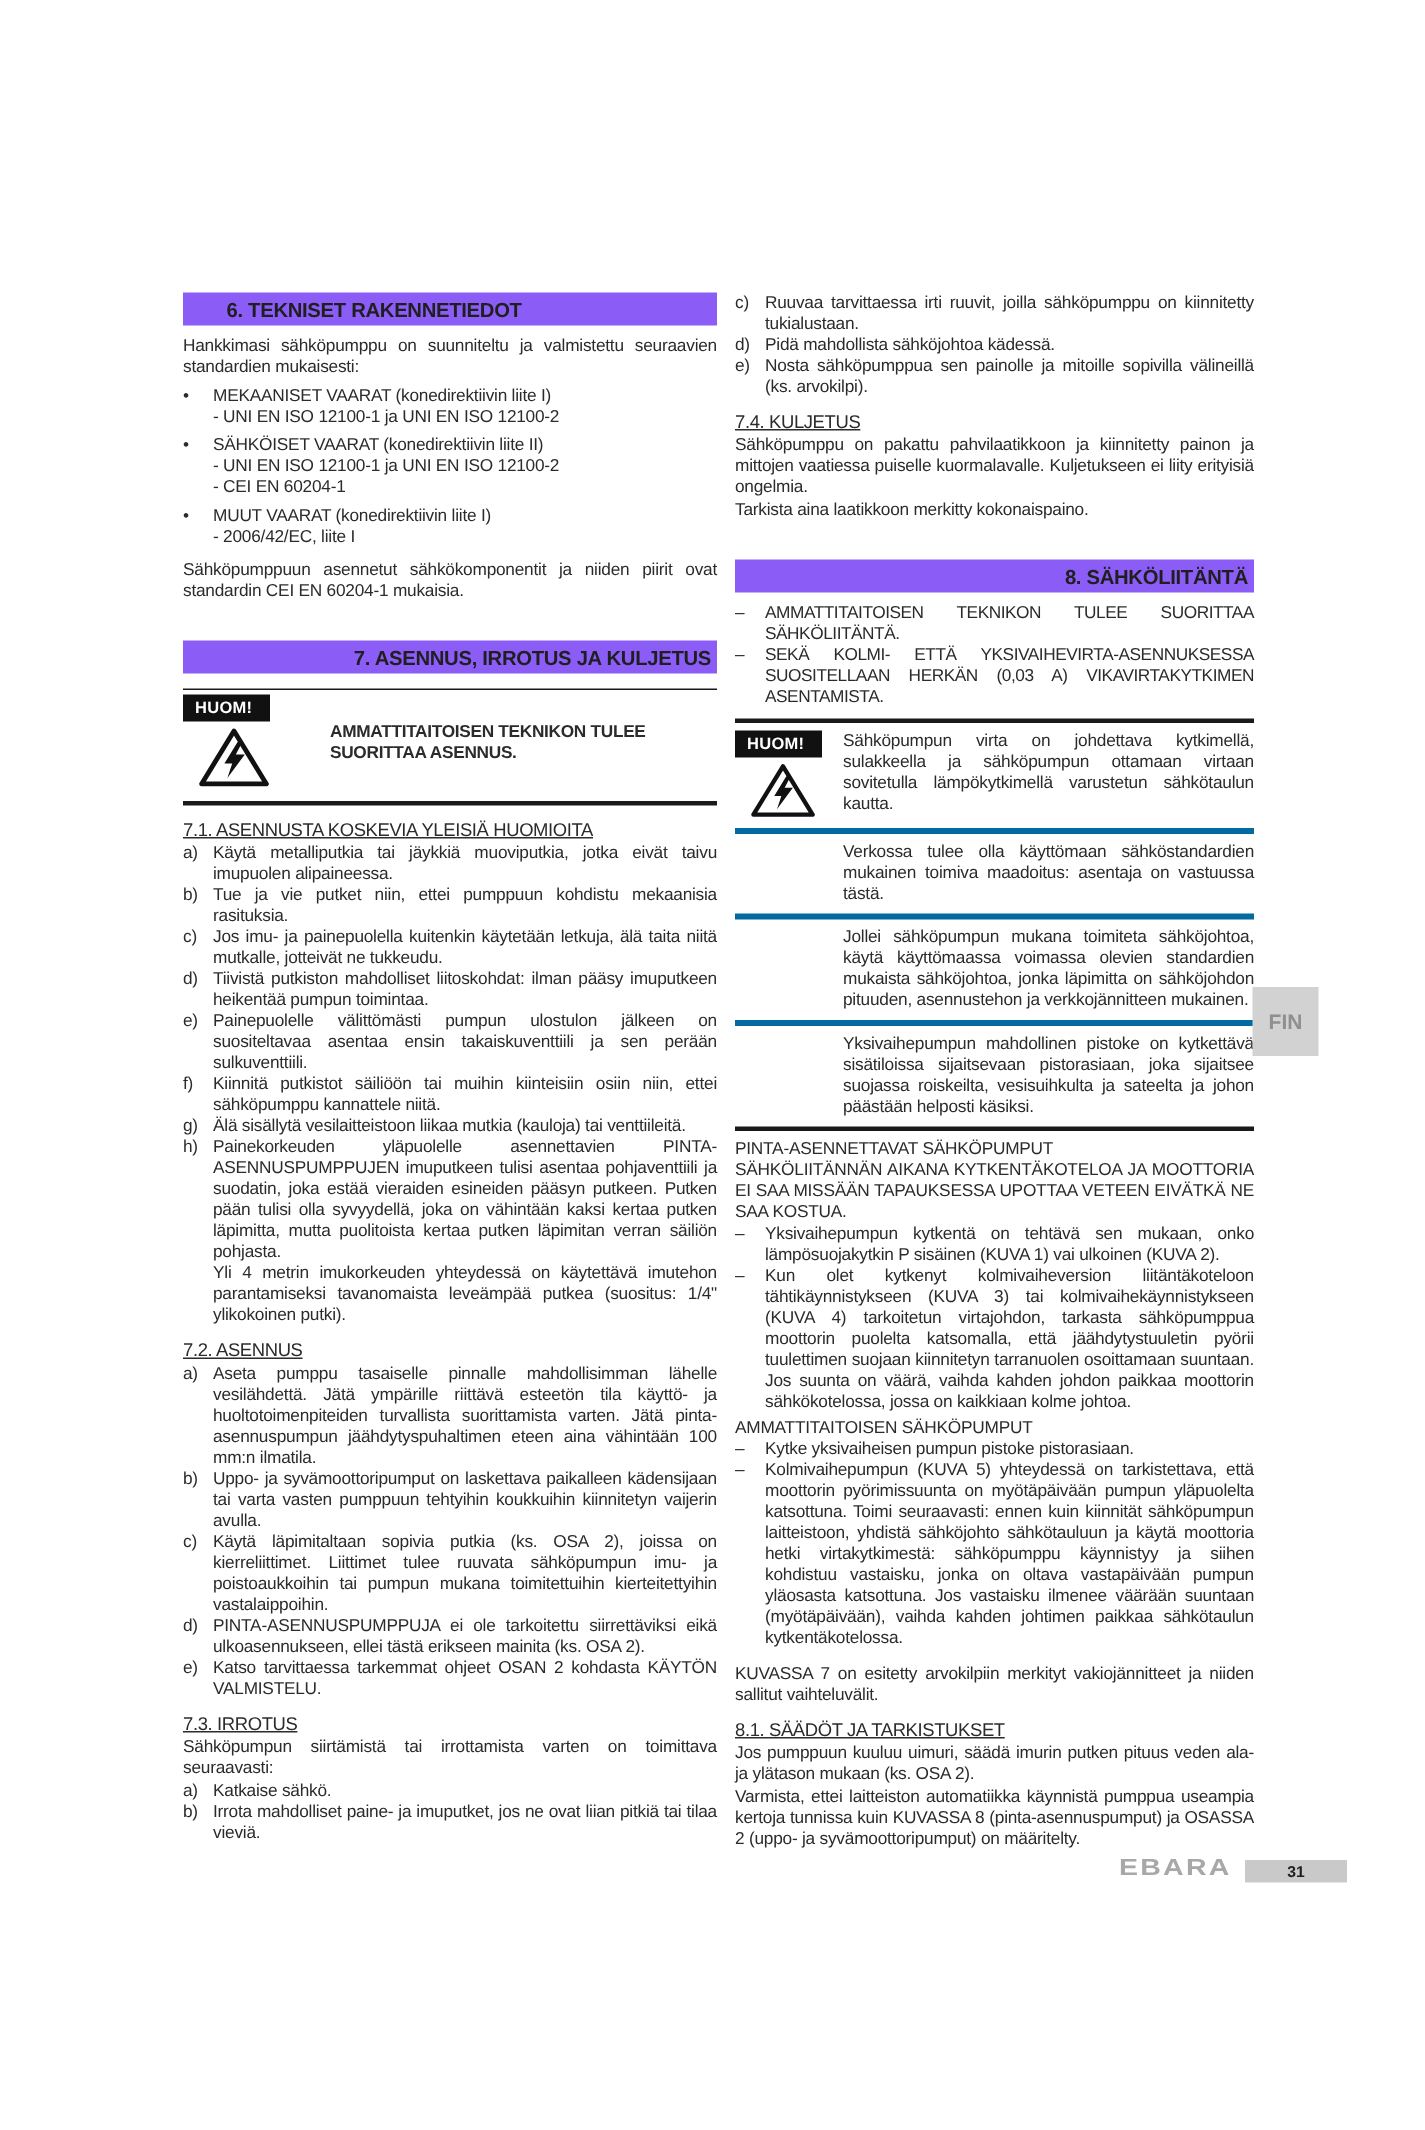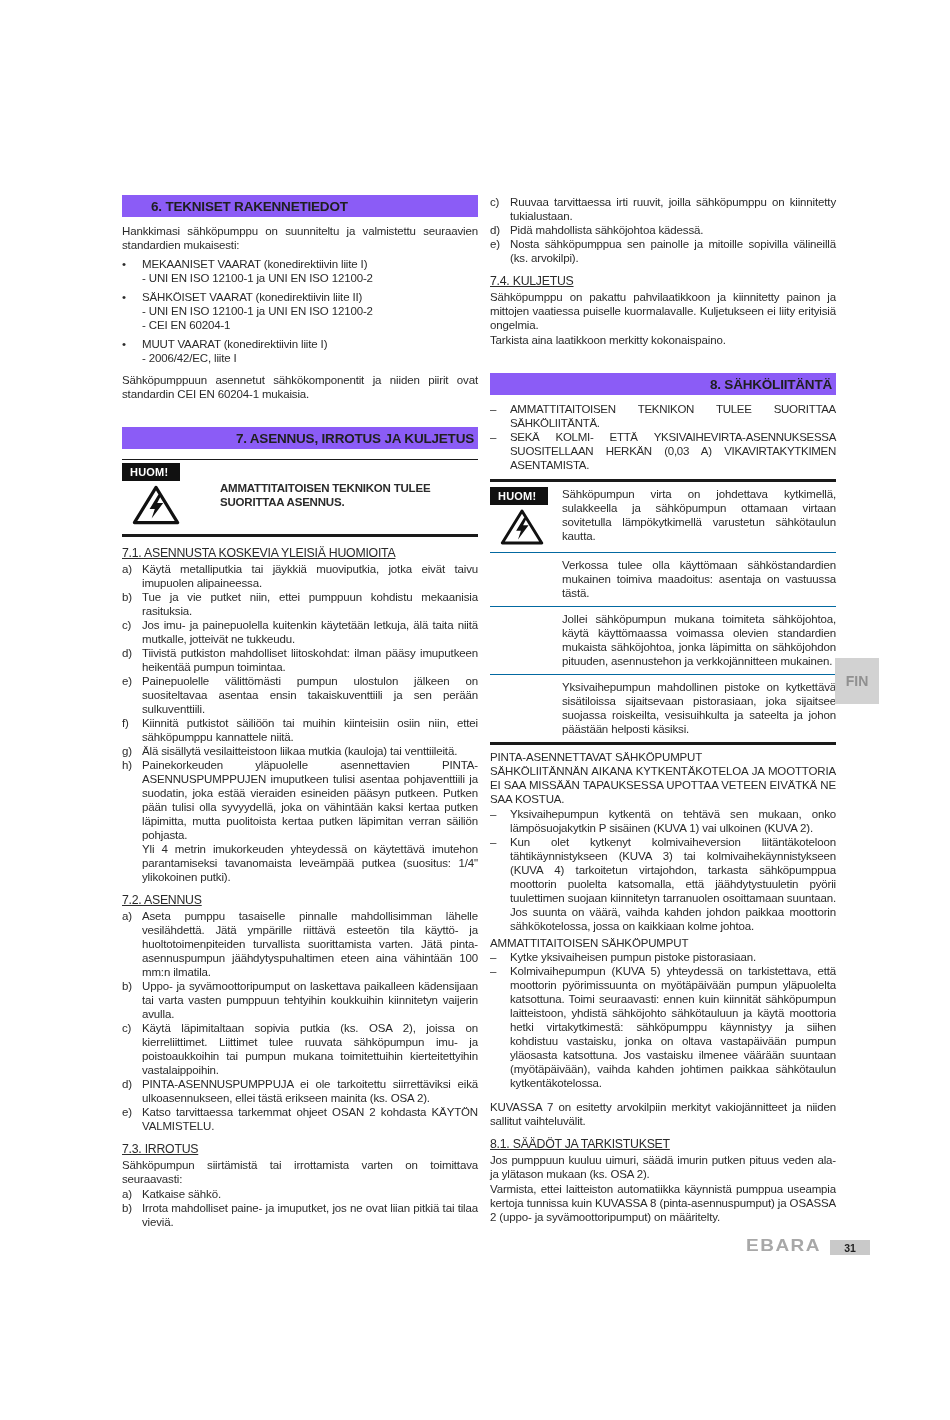--- a/index.html
+++ b/index.html
@@ -44,37 +44,37 @@
   .huom {
     background:#111; color:#fff; font-weight:bold; font-size:11px;
     letter-spacing:0.2px; padding:2px 12px 2px 8px; display:inline-block;
   }
   .tri { margin:3px 0 0 10px; }
   .warn-bold { font-weight:bold; font-size:11.5px; line-height:14px; flex:1; letter-spacing:-0.2px; }
 
   
   .warnblock { border-top:3px solid #1a1a1a; border-bottom:3px solid #1a1a1a; margin:7px 0 5px 0; }
   .warnrow { display:flex; padding:5px 0 6px 0; }
-  .warnrow + .warnrow { border-top:1px solid #0369a1; }
+  .warnrow + .warnrow { border-top:4px solid #0369a1; }
   .warnrow .wlabel { flex:0 0 72px; display:flex; flex-direction:column; align-items:flex-start; }
   .warnrow .wtext { flex:1; text-align:justify; }
 
   .fin-tab {
     position:absolute; left:835px; top:658px; width:44px; height:46px;
     background:#d2d2d2; color:#909090; font-weight:bold; font-size:14px;
     display:flex; align-items:center; justify-content:center; letter-spacing:0;
   }
 
   .brand {
     position:absolute; left:746px; top:1237px;
     color:#a8a8a8; font-weight:bold; font-size:19px; letter-spacing:1.5px;
     transform:scaleY(0.82); transform-origin:top left;
   }
   .pagenum {
-    position:absolute; left:830px; top:1240px; width:40px; height:15px;
+    position:absolute; left:830px; top:1240px; width:68px; height:15px;
     background:#c9c9c9; color:#1f1f1f; font-weight:bold; font-size:10.5px;
     display:flex; align-items:center; justify-content:center;
   }
 </style>
 </head>
 <body>
 
 <div class="page">
 
   <div class="col col-left">

